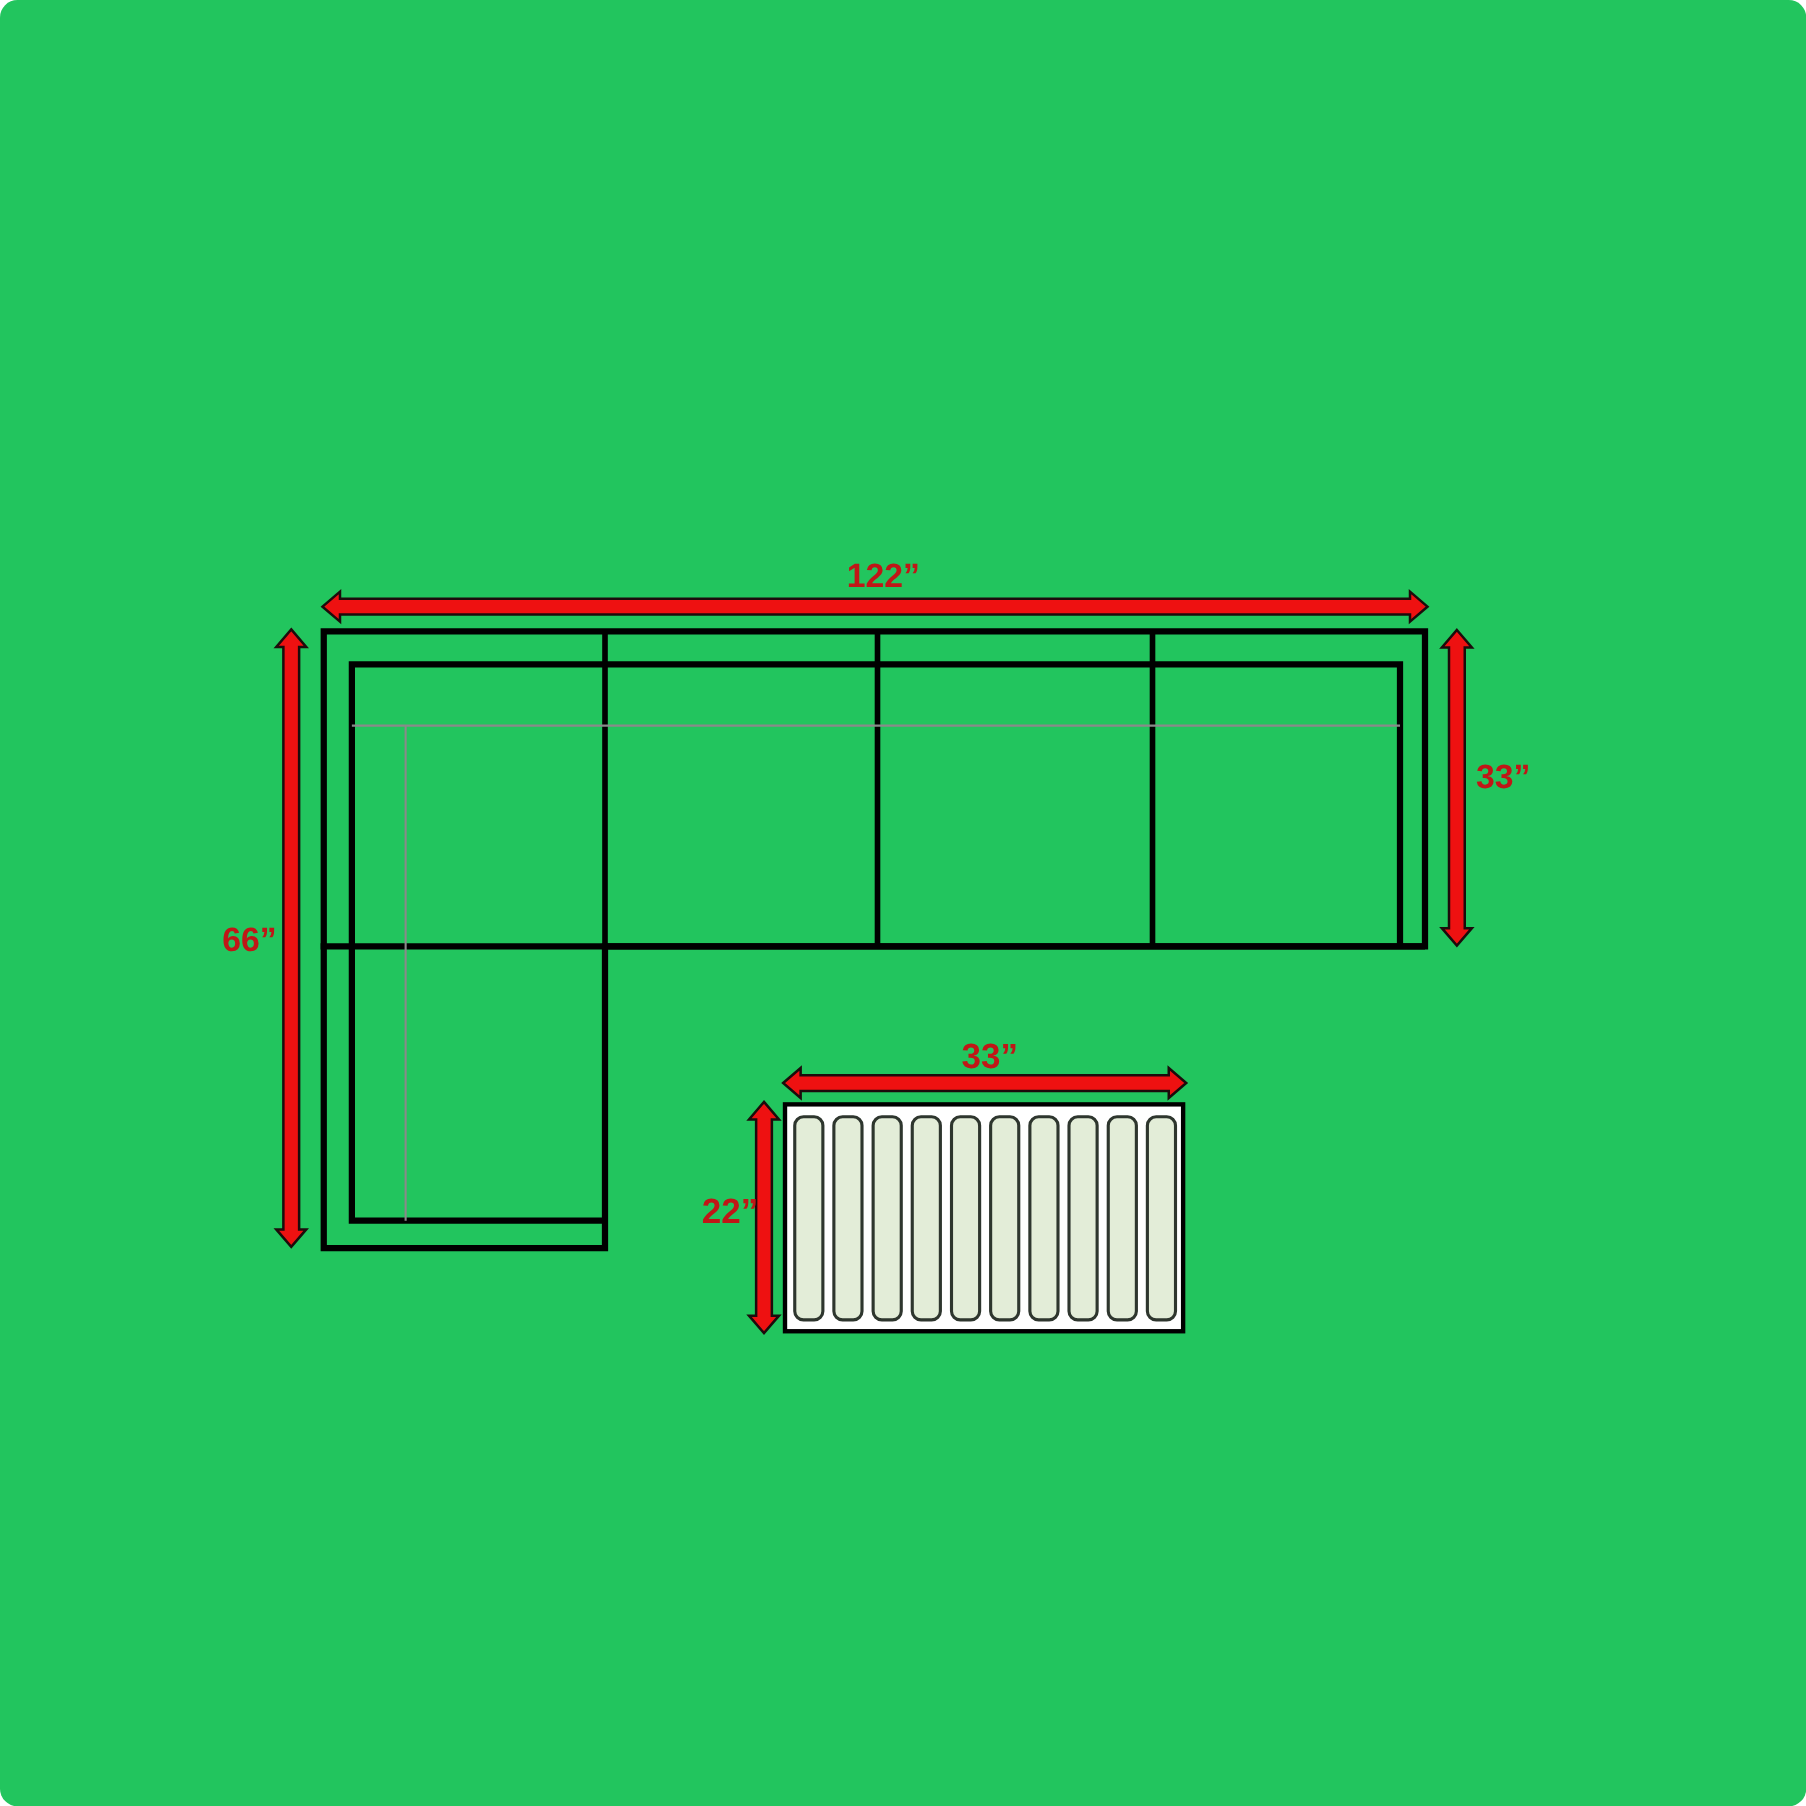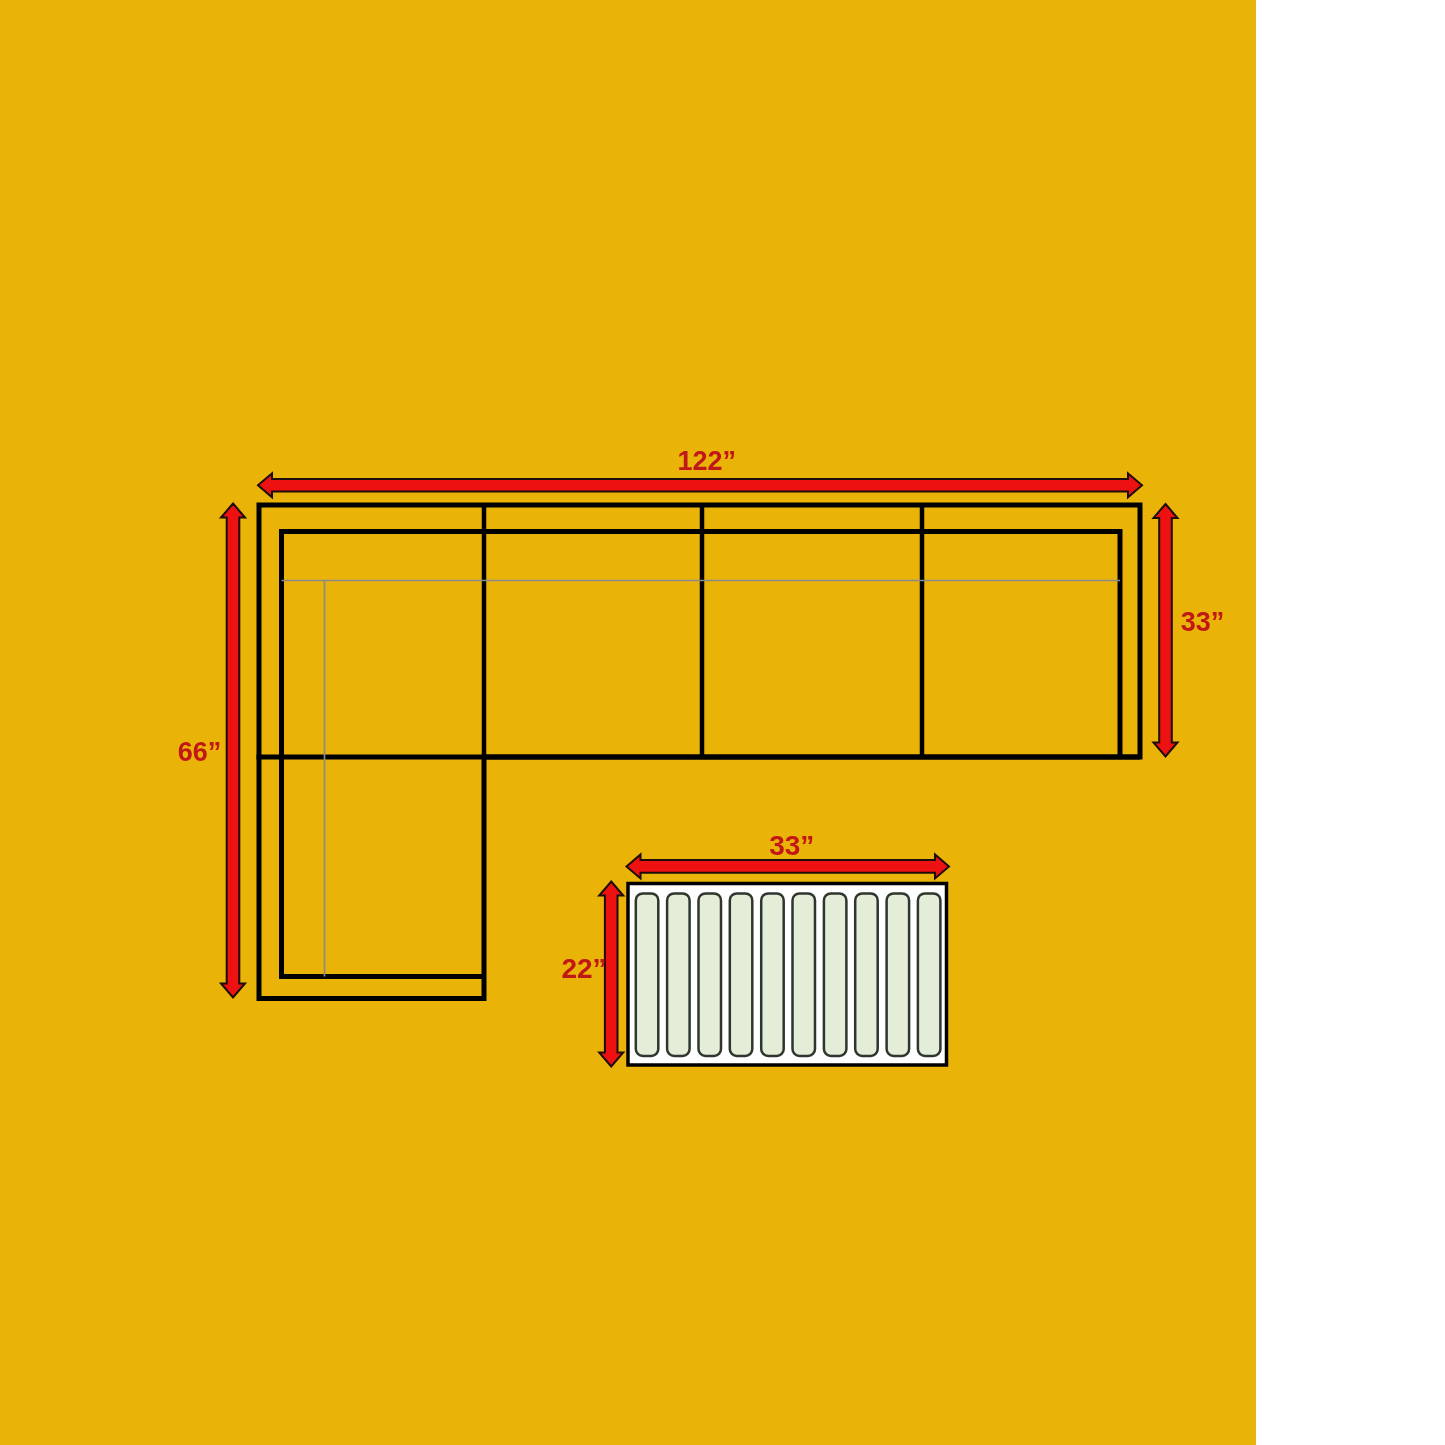--- a/index.html
+++ b/index.html
@@ -1,16 +1,16 @@
 <!DOCTYPE html>
 <html><head>
 <meta charset="utf-8">
 <style>
   html,body{margin:0;padding:0;background:#ffffff;}
-  .page{width:1256px;height:1445px;position:relative;background:#eab308;overflow:hidden;}
+  .page{width:1445px;height:1445px;position:relative;background:#22c55e;overflow:hidden;border-radius:14px;}
   text{font-family:"Liberation Sans", sans-serif;font-weight:bold;}
 </style>
 </head>
 <body>
 <div class="page">
 <svg width="1445" height="1445" viewBox="0 0 1445 1445" xmlns="http://www.w3.org/2000/svg">
 
   <path d="M259,505 H1140 V757 H484 V998.5 H259 Z" fill="none" stroke="#000000" stroke-width="5"></path>
 
   <path d="M256.5,757 H1140" fill="none" stroke="#000000" stroke-width="5"></path>

